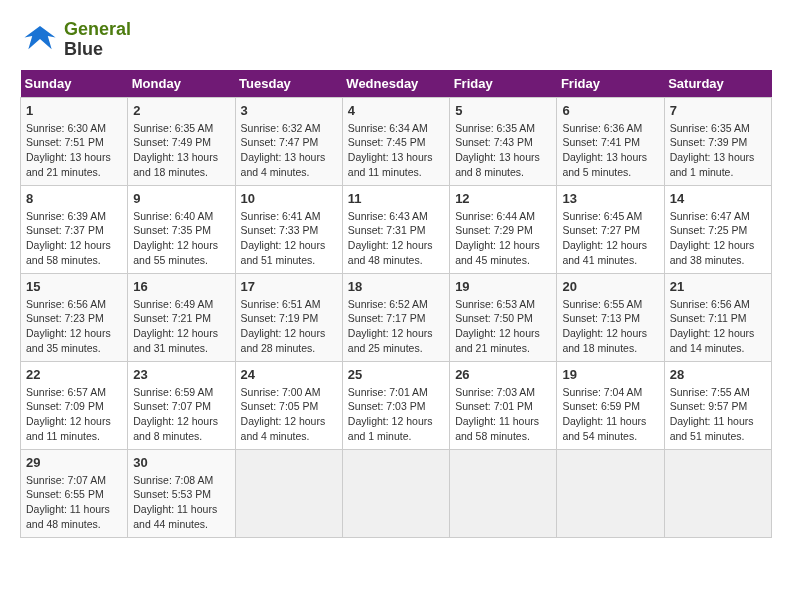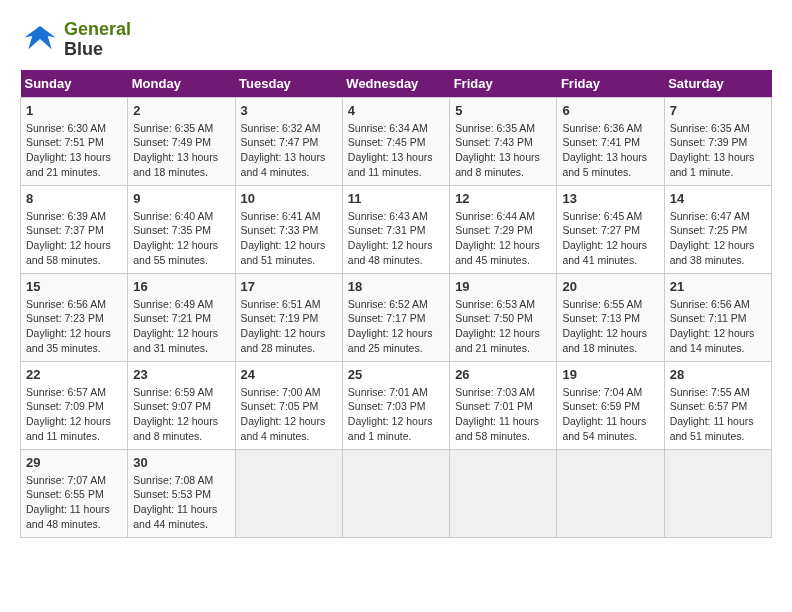--- a/index.html
+++ b/index.html
@@ -256,21 +256,21 @@
       <tr>
         <td>
           <span class="day-num">22</span>
           <div class="day-detail">Sunrise: 6:57 AM</div>
           <div class="day-detail">Sunset: 7:09 PM</div>
           <div class="day-detail">Daylight: 12 hours and 11 minutes.</div>
         </td>
         <td>
           <span class="day-num">23</span>
           <div class="day-detail">Sunrise: 6:59 AM</div>
-          <div class="day-detail">Sunset: 9:07 PM</div>
+          <div class="day-detail">Sunset: 7:07 PM</div>
           <div class="day-detail">Daylight: 12 hours and 8 minutes.</div>
         </td>
         <td>
           <span class="day-num">24</span>
           <div class="day-detail">Sunrise: 7:00 AM</div>
           <div class="day-detail">Sunset: 7:05 PM</div>
           <div class="day-detail">Daylight: 12 hours and 4 minutes.</div>
         </td>
         <td>
           <span class="day-num">25</span>
@@ -286,21 +286,21 @@
         </td>
         <td>
           <span class="day-num">19</span>
           <div class="day-detail">Sunrise: 7:04 AM</div>
           <div class="day-detail">Sunset: 6:59 PM</div>
           <div class="day-detail">Daylight: 11 hours and 54 minutes.</div>
         </td>
         <td>
           <span class="day-num">28</span>
           <div class="day-detail">Sunrise: 7:55 AM</div>
-          <div class="day-detail">Sunset: 6:57 PM</div>
+          <div class="day-detail">Sunset: 9:57 PM</div>
           <div class="day-detail">Daylight: 11 hours and 51 minutes.</div>
         </td>
       </tr>
       <tr>
         <td>
           <span class="day-num">29</span>
           <div class="day-detail">Sunrise: 7:07 AM</div>
           <div class="day-detail">Sunset: 6:55 PM</div>
           <div class="day-detail">Daylight: 11 hours and 48 minutes.</div>
         </td>

